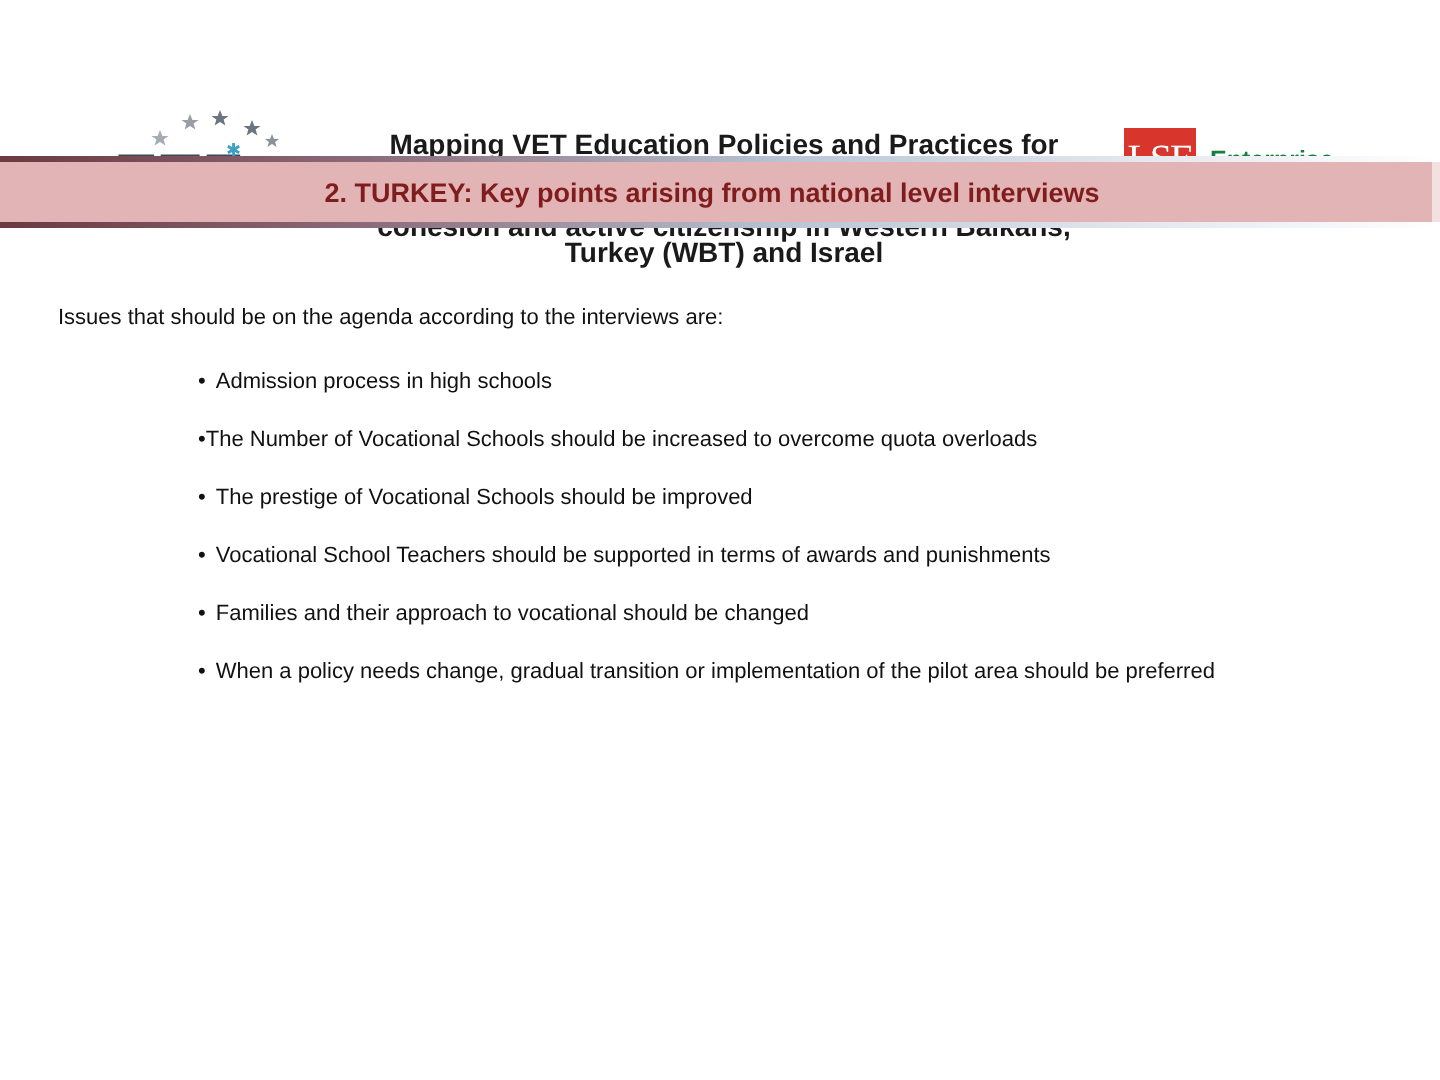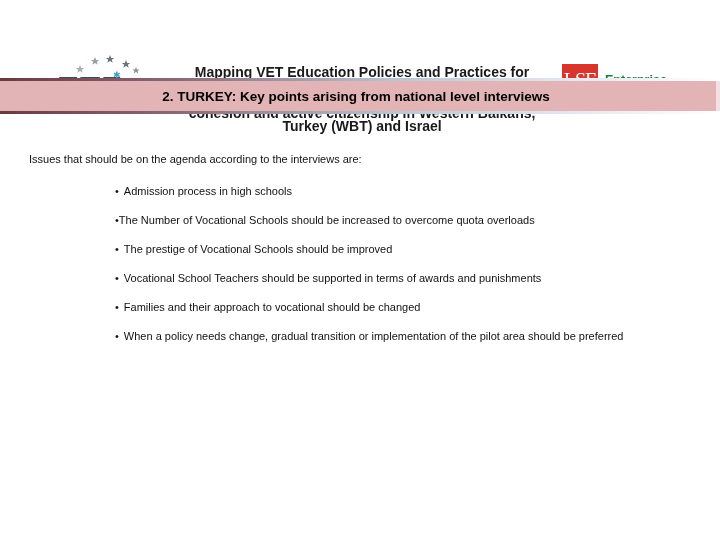--- a/index.html
+++ b/index.html
@@ -36,32 +36,32 @@
     background: #e3b4b6;
   }
   .banner-line {
     position: absolute; left: 0; width: 720px; height: 3px;
     background: linear-gradient(to right, #6b3a40 0%, #8a6a78 25%, #b8c6d6 55%, #e6e8ef 80%, #ffffff 100%);
   }
   .banner-line.top { top: 0; }
   .banner-line.bottom { bottom: 0; }
   .banner-title {
     position: absolute; left: 0; top: 0; width: 712px; height: 36px; line-height: 37px;
-    text-align: center; color: #000000; font-weight: bold; font-size: 13.5px;
+    text-align: center; color: #7f1d1d; font-weight: bold; font-size: 13.5px;
   }
   .banner-right-edge {
     position: absolute; right: 0; top: 3px; width: 4px; height: 30px; background: #f3e1e2;
   }
   .content {
     position: absolute; left: 29px; top: 148px; width: 670px;
     font-size: 11px; color: #111;
   }
   .intro { line-height: 22px; margin: 0 0 8px 0; white-space: nowrap; }
   .bullets { margin: 0; padding: 0 0 0 70px; list-style: none; width: 540px; }
-  .bullets li { line-height: 26px; margin: 0 0 3px 16px; }
+  .bullets li { line-height: 26px; margin: 0 0 3px 0; }
   .bullet-mark { margin-right: 5px; }
 </style>
 </head>
 <body>
 
 <div class="header">
   <div class="etf-logo">
     <svg class="etf-stars" viewBox="0 0 70 22" width="70" height="22">
       <g fill="#6b7580">
         <polygon points="6,13 7.2,16 10.3,16 7.8,17.8 8.7,20.8 6,19 3.3,20.8 4.2,17.8 1.7,16 4.8,16" opacity="0.6"></polygon>

